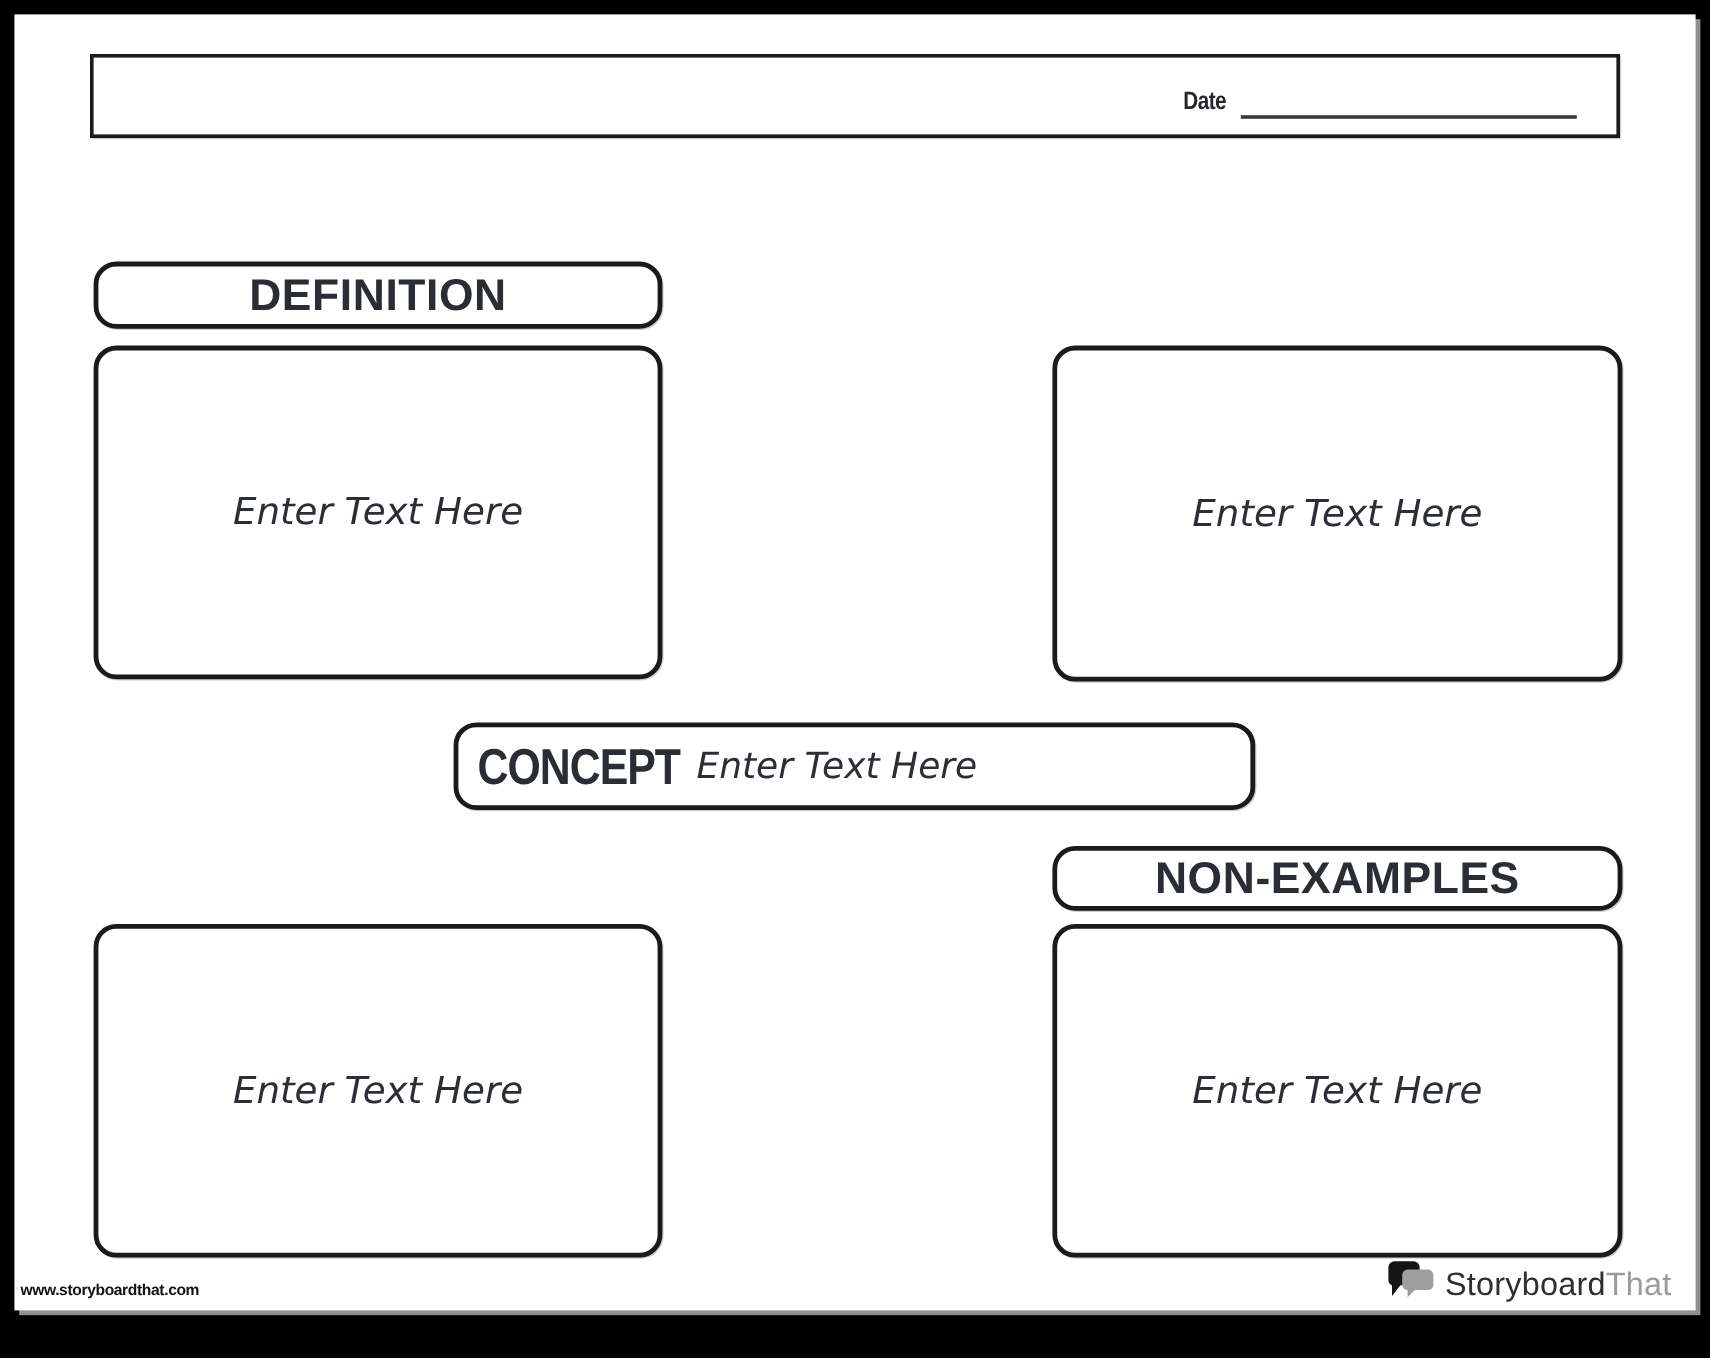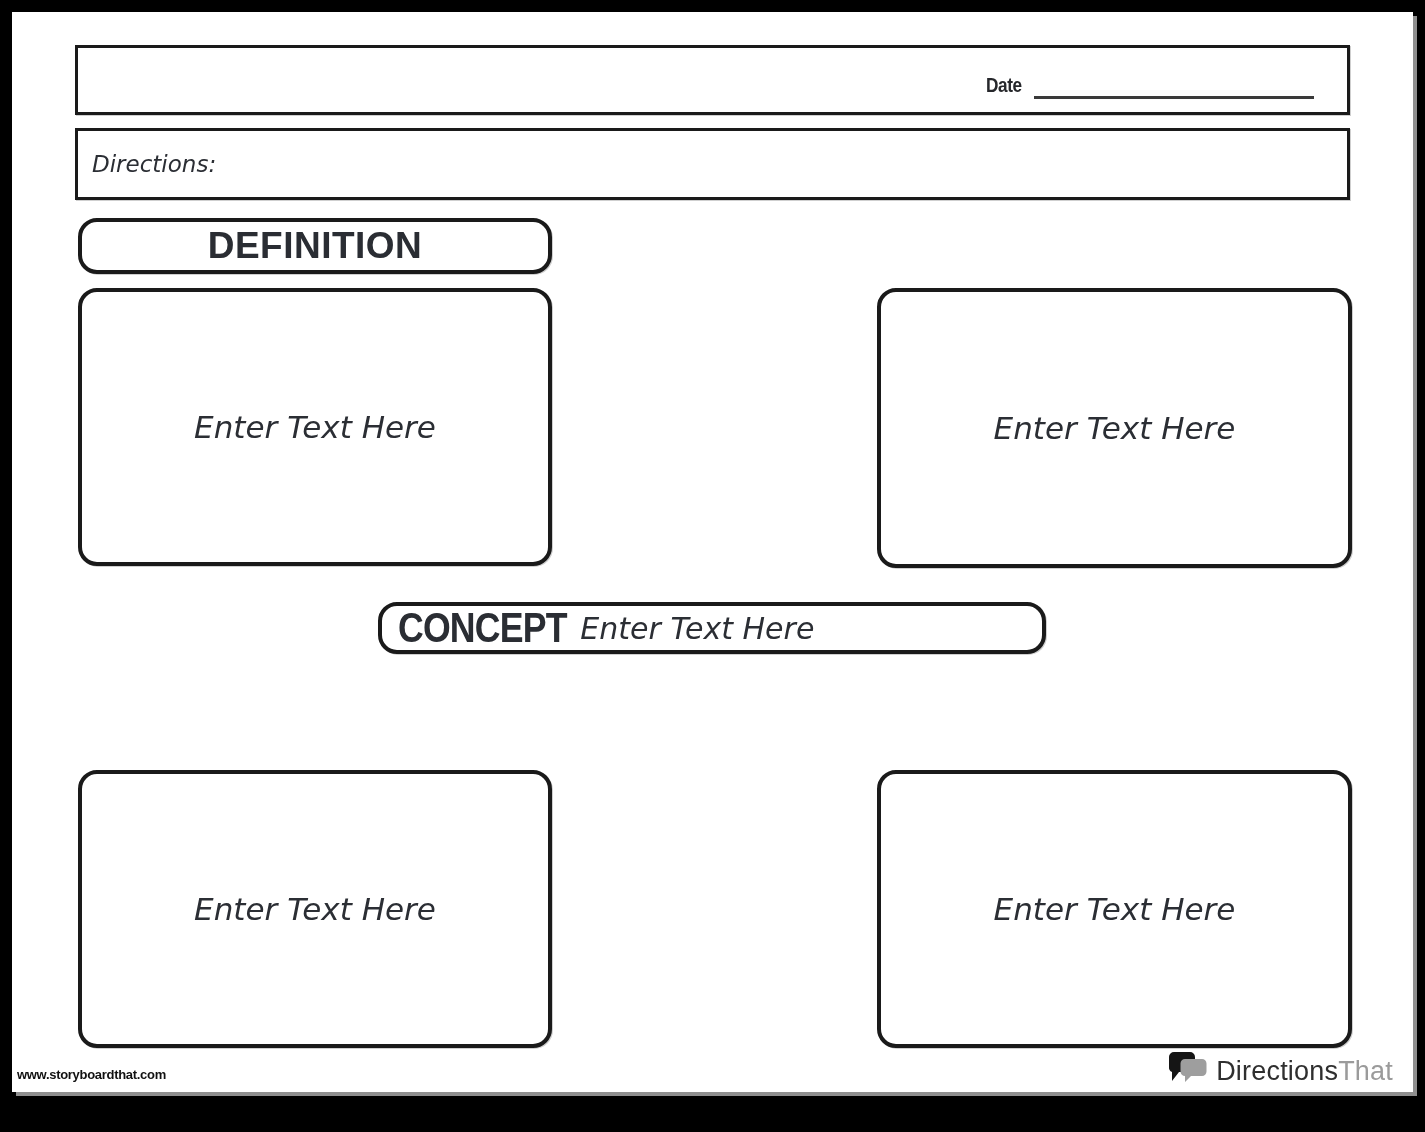--- a/index.html
+++ b/index.html
@@ -72,21 +72,21 @@
     display: flex; align-items: center; justify-content: center;
   }
   .def-content  { left: 66px;  top: 276px; width: 474px; height: 278px; }
   .char-content { left: 865px; top: 276px; width: 475px; height: 280px; }
   .ex-content   { left: 66px;  top: 758px; width: 474px; height: 278px; }
   .nonex-content{ left: 865px; top: 758px; width: 475px; height: 278px; }
   .placeholder-text { font-size: 31px; }
 
   
   .concept-box {
-    left: 366px; top: 590px; width: 668px; height: 52px;
+    left: 366px; top: 590px; width: 668px; height: 73px;
     display: flex; align-items: center;
     padding-left: 16px;
   }
   .concept-title {
     font-weight: bold; font-size: 42px; color: #2a2d33;
     letter-spacing: -1px;
     transform: scaleX(0.85); transform-origin: left center;
     display: inline-block;
   }
   .concept-placeholder { font-size: 30px; margin-left: -16px; }
@@ -110,23 +110,20 @@
 
 <div class="page">
 
   <div class="box name-date-box">
     <div class="field-group date-group">
       <span class="field-label">Date</span>
       <div class="write-line date-line"></div>
     </div>
   </div>
 
-  <div class="box directions-box">
-    <span class="comic directions-text">Directions:</span>
-  </div>
 
   <div class="box thick header-box def-header">
     <span class="header-title">DEFINITION</span>
   </div>
   <div class="box thick content-box def-content">
     <span class="comic placeholder-text">Enter Text Here</span>
   </div>
 
   <div class="box thick content-box char-content">
     <span class="comic placeholder-text">Enter Text Here</span>
@@ -134,29 +131,32 @@
 
   <div class="box thick concept-box">
     <span class="concept-title">CONCEPT</span>
     <span class="comic concept-placeholder">Enter Text Here</span>
   </div>
 
   <div class="box thick content-box ex-content">
     <span class="comic placeholder-text">Enter Text Here</span>
   </div>
 
+  <div class="box thick header-box nonex-header">
+    <span class="header-title">NON-EXAMPLES</span>
+  </div>
   <div class="box thick content-box nonex-content">
     <span class="comic placeholder-text">Enter Text Here</span>
   </div>
 
   <div class="site-url">www.storyboardthat.com</div>
 
   <div class="logo">
     <span>
       <svg width="42" height="38" viewBox="0 0 42 38">
         <path d="M6 2 h16 a5 5 0 0 1 5 5 v10 a5 5 0 0 1 -5 5 h-11 l-7 9 v-9 a5 5 0 0 1 -3 -5 v-10 a5 5 0 0 1 5 -5 z" fill="#151515"></path>
         <path d="M17 9 h17 a4.5 4.5 0 0 1 4.5 4.5 v8 a4.5 4.5 0 0 1 -4.5 4.5 h-11 l-6 6 v-6 a4.5 4.5 0 0 1 -4.5 -4.5 v-8 a4.5 4.5 0 0 1 4.5 -4.5 z" fill="#9e9e9e"></path>
       </svg>
     </span>
-    <span class="logo-text"><span class="logo-primary">Directions</span><span class="logo-secondary">That</span></span>
+    <span class="logo-text"><span class="logo-primary">Storyboard</span><span class="logo-secondary">That</span></span>
   </div>
 
 </div>
 
 </body></html>

